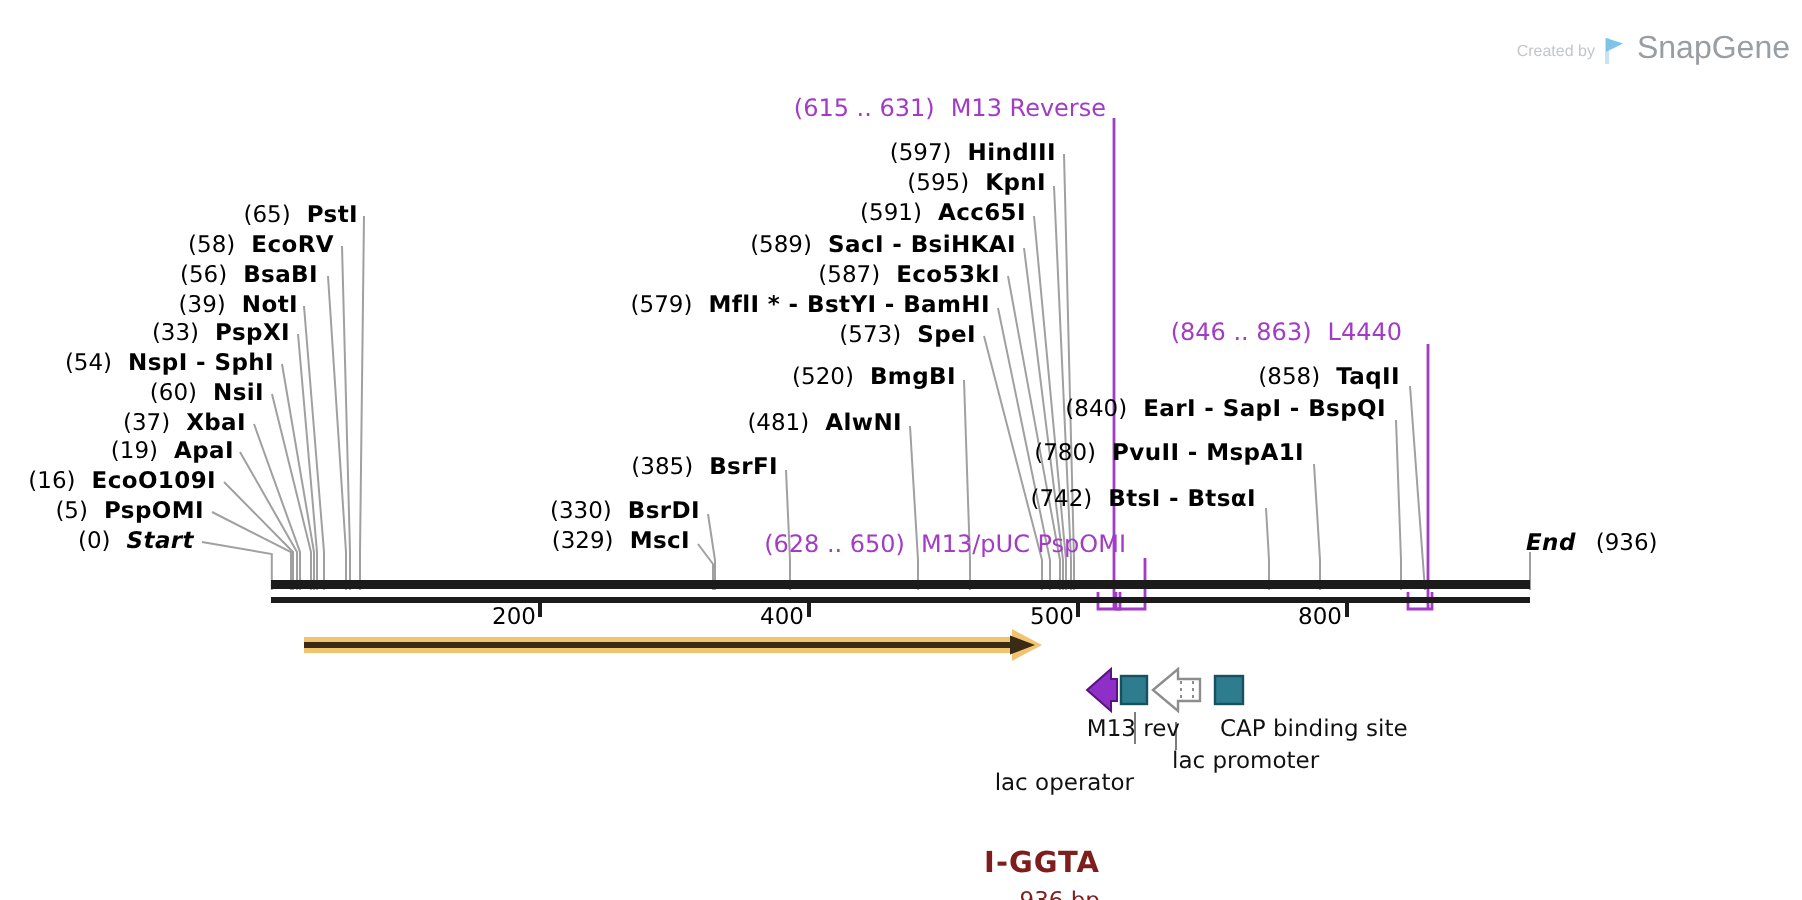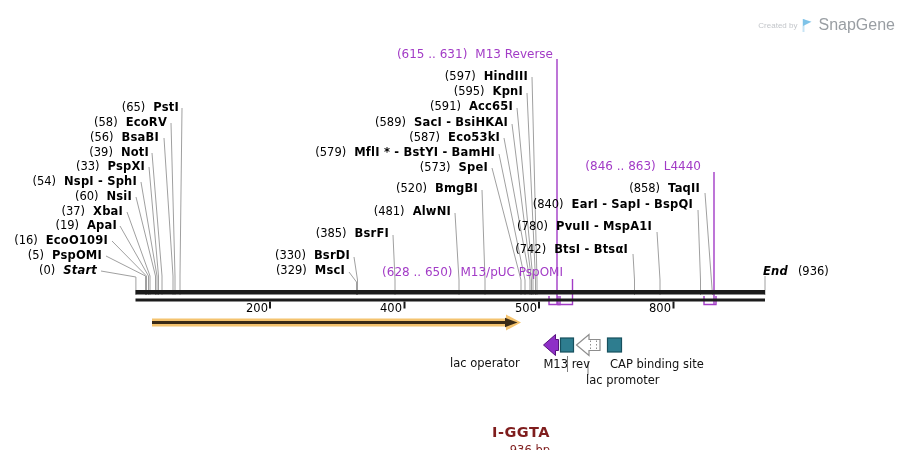--- a/index.html
+++ b/index.html
@@ -151,21 +151,21 @@
   <div class="primerlbl" style="right:348px;top:35px"><span class="coord">(615 .. 631)</span><span>M13 Reverse</span></div>
   <div class="primerlbl" style="right:338px;top:253px"><span class="coord">(628 .. 650)</span><span>M13/pUC PspOMI</span></div>
   <div class="primerlbl" style="right:200px;top:147px"><span class="coord">(846 .. 863)</span><span>L4440</span></div>
 
   <div class="rulnum" style="right:633px;top:290px">200</div>
   <div class="rulnum" style="right:499px;top:290px">400</div>
   <div class="rulnum" style="right:364px;top:290px">500</div>
   <div class="rulnum" style="right:230px;top:290px">800</div>
 
   <div class="flabel" style="left:470px;top:345px;width:120px;text-align:right">M13 rev</div>
-  <div class="flabel" style="left:450px;top:344px;width:117px;">lac operator</div>
+  <div class="flabel" style="left:450px;top:372px;width:117px;text-align:right">lac operator</div>
   <div class="flabel" style="left:586px;top:361px">lac promoter</div>
   <div class="flabel" style="left:610px;top:345px">CAP binding site</div>
 
   <div class="titleblock">
     <div class="tname">I-GGTA</div>
     <div class="tlen">936 bp</div>
   </div>
 
 </div>
 

